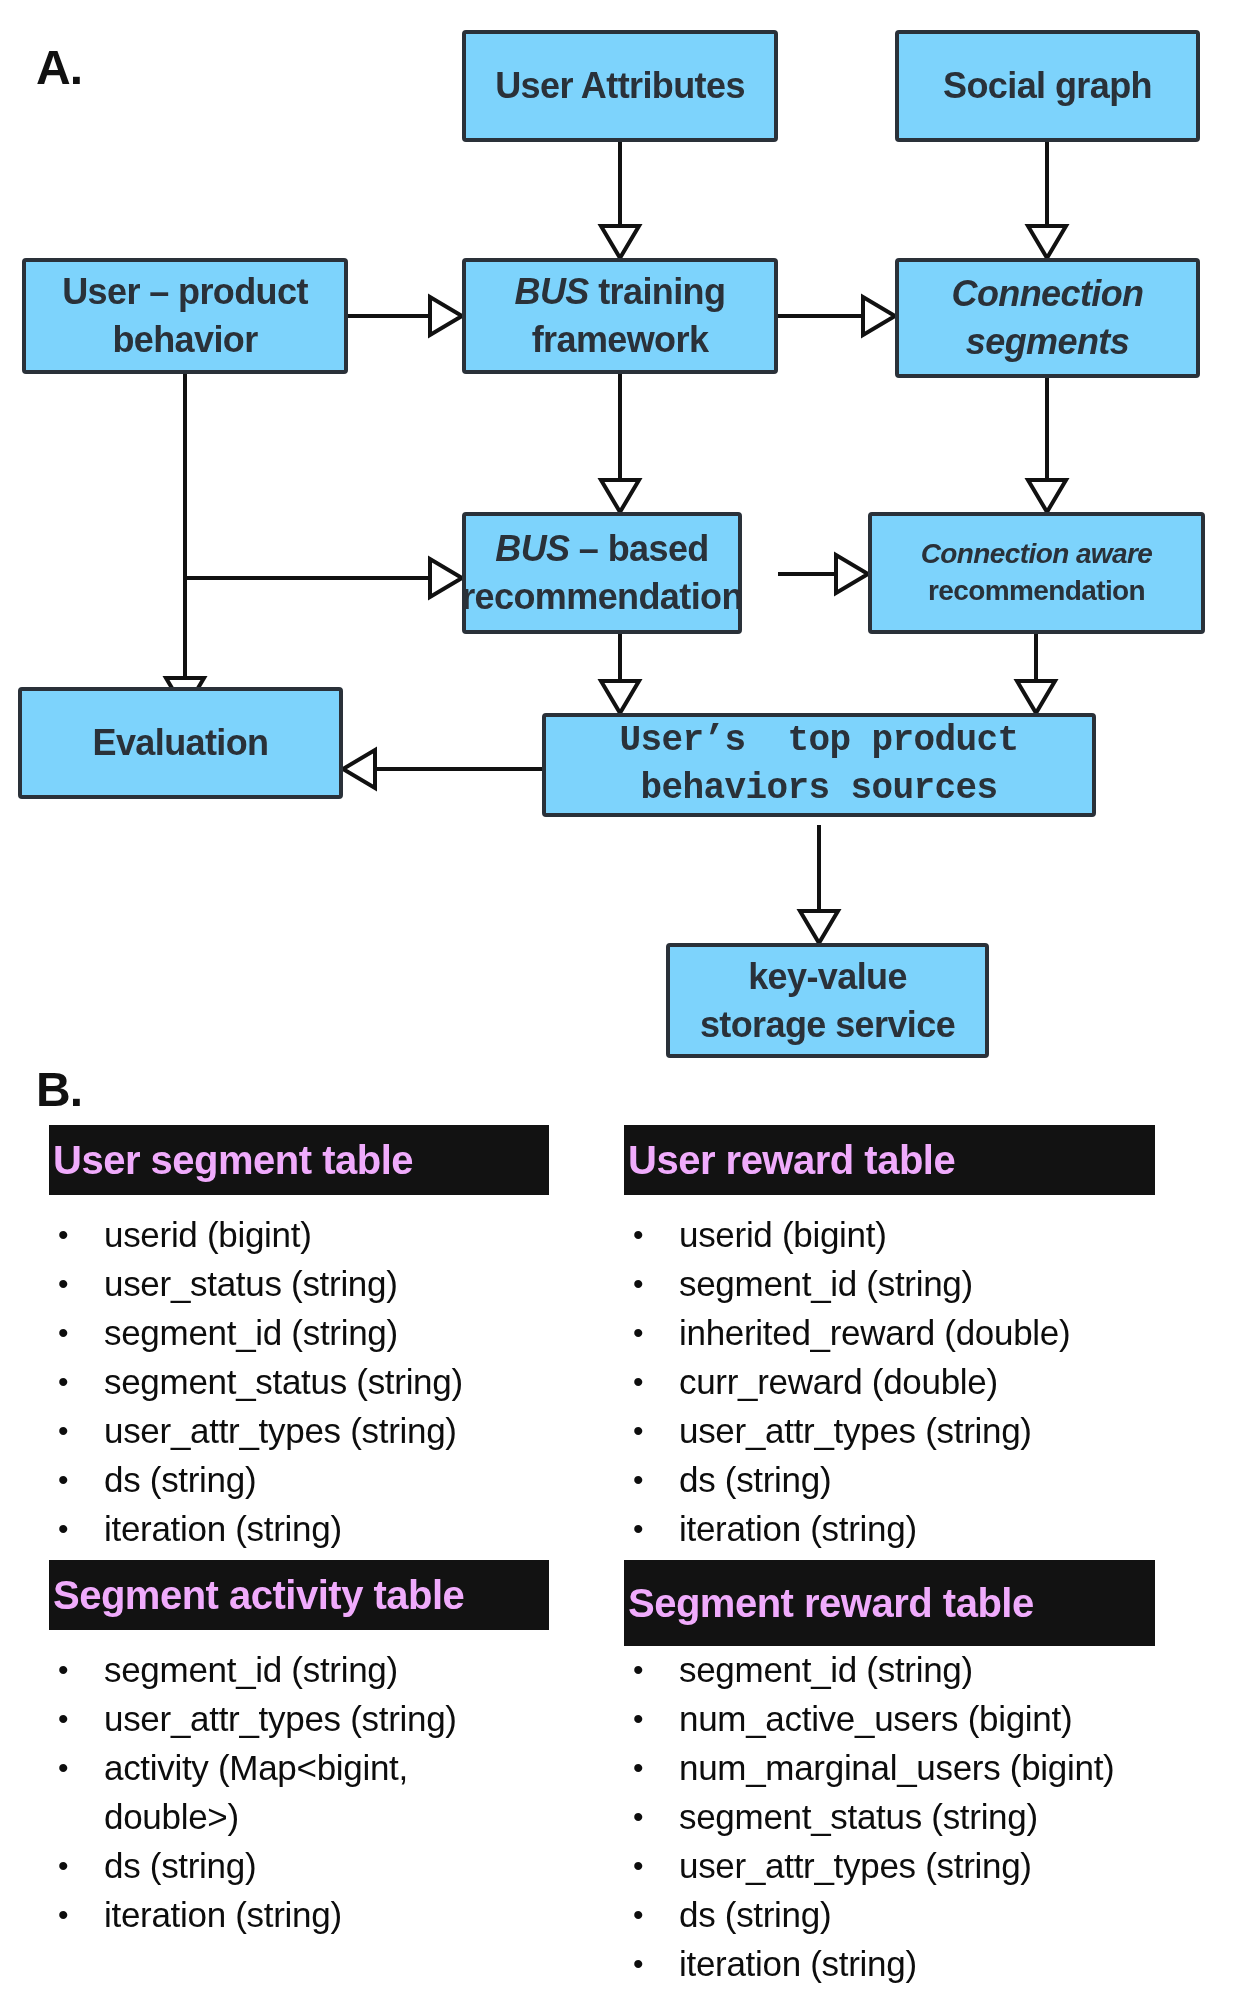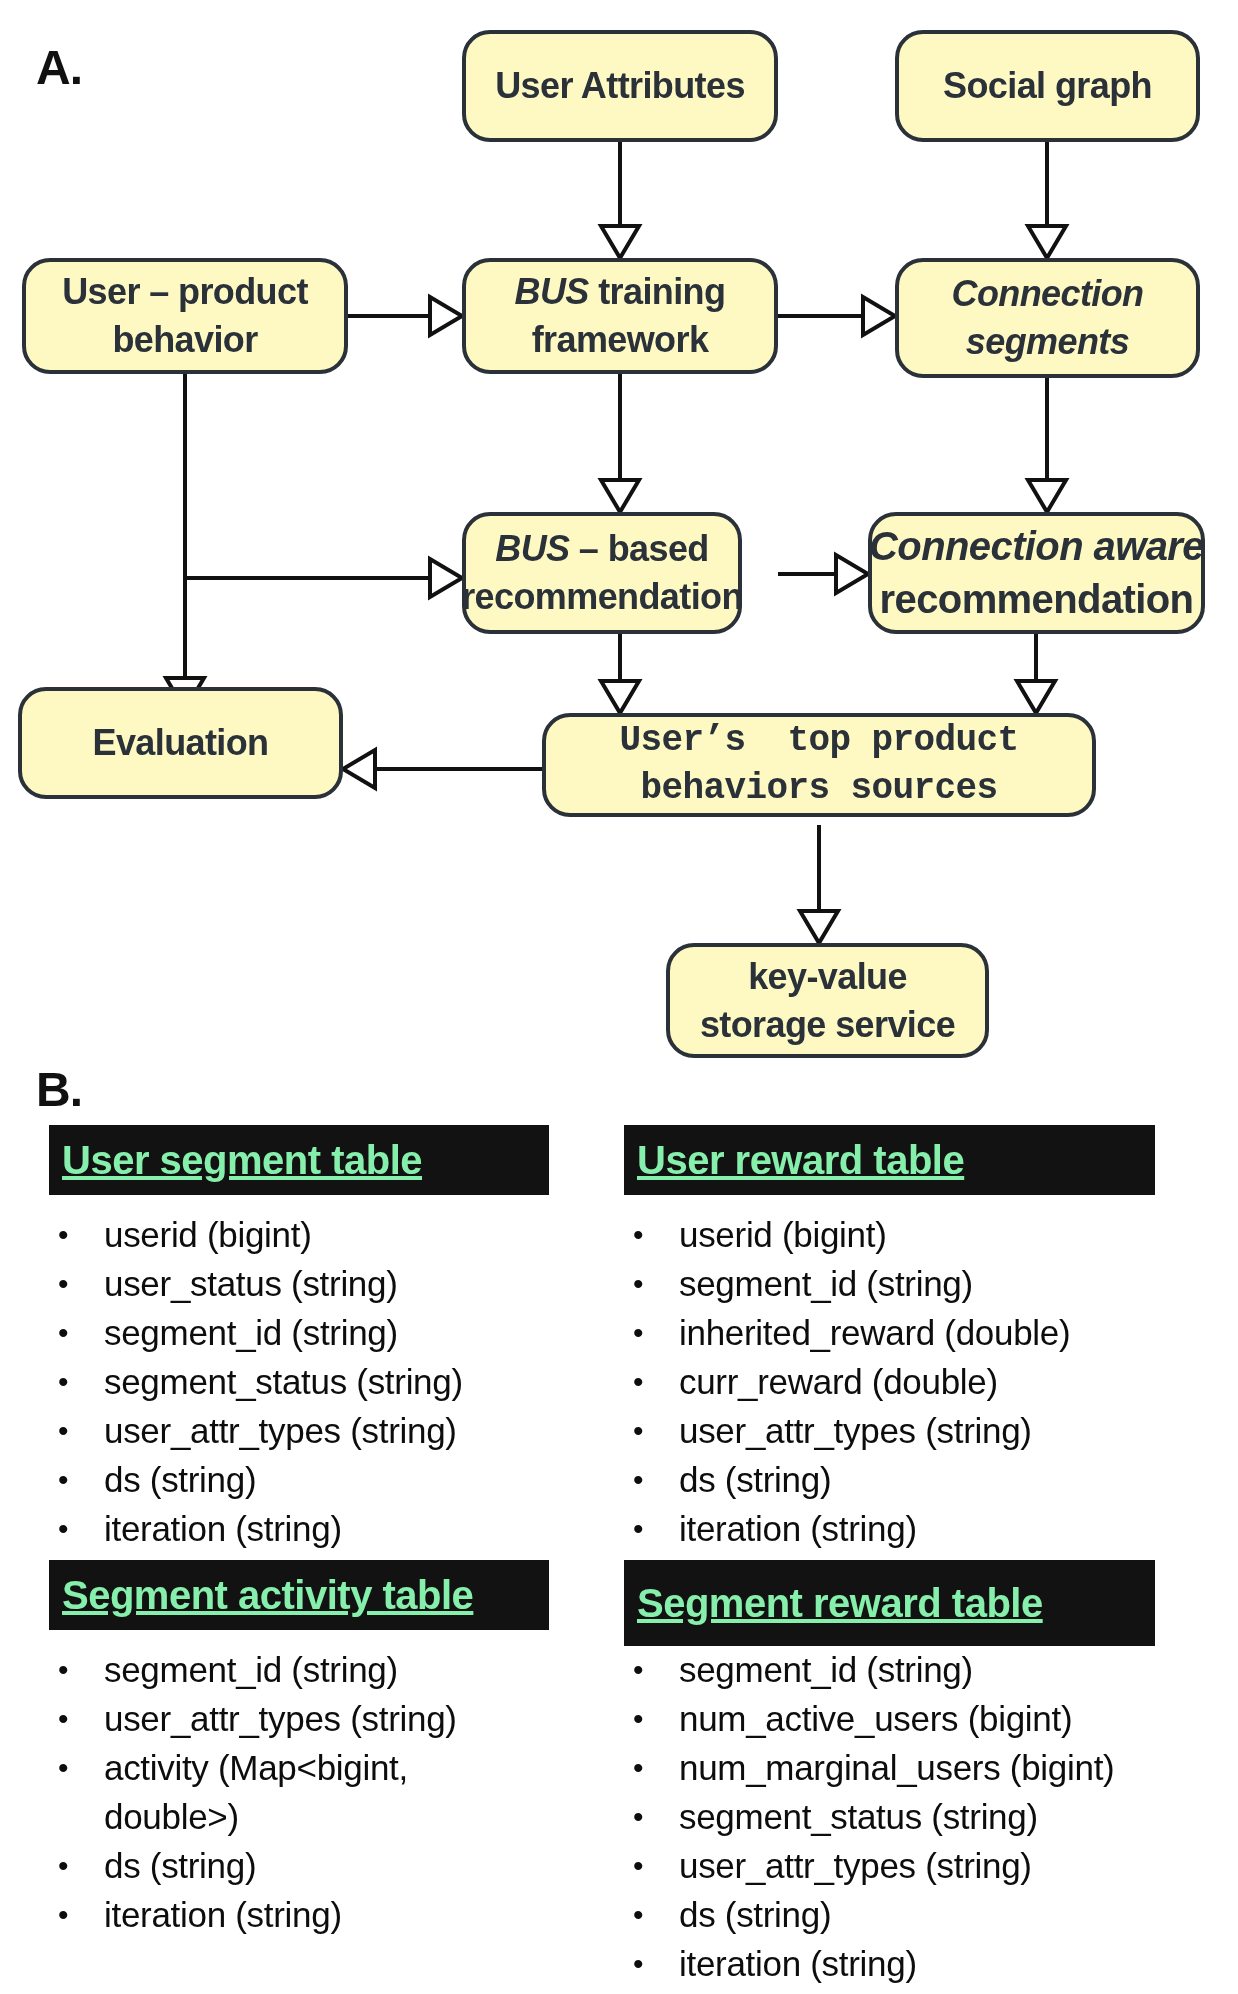--- a/index.html
+++ b/index.html
@@ -3,31 +3,31 @@
 <meta charset="utf-8">
 <style>
   html,body{margin:0;padding:0;background:#ffffff;}
   body{width:1238px;height:1994px;position:relative;overflow:hidden;
        font-family:"Liberation Sans",sans-serif;color:#14181d;}
   
   #flow{position:absolute;left:0;top:0;width:1238px;height:1060px;}
   #arrows{position:absolute;left:0;top:0;}
   .seclabel{position:absolute;font-size:48px;font-weight:bold;color:#111;
             letter-spacing:-1px;}
-  .node{position:absolute;box-sizing:border-box;background:#fef9c3;
-        border:4px solid #2a3139;border-radius:28px;
+  .node{position:absolute;box-sizing:border-box;background:#7dd3fc;
+        border:4px solid #2a3139;border-radius:4px;
         display:flex;flex-direction:column;align-items:center;justify-content:center;
         text-align:center;font-weight:bold;font-size:36px;line-height:1.32;
         color:#2a3139;letter-spacing:-0.6px;}
   .node .nline{white-space:pre;}
   .node i{font-style:italic;}
   
-  .bhead{position:absolute;box-sizing:border-box;background:#121212;color:#86efac;
+  .bhead{position:absolute;box-sizing:border-box;background:#121212;color:#f0abfc;
          font-weight:bold;font-size:40px;letter-spacing:-0.5px;
-         display:flex;align-items:center;padding-left:13px;text-decoration:underline;}
+         display:flex;align-items:center;padding-left:4px;}
   .flist{position:absolute;box-sizing:border-box;font-size:35px;color:#0d0d0d;
          letter-spacing:-0.3px;}
   .fitem{display:flex;line-height:49px;}
   .fitem .bullet{flex:0 0 46px;font-size:30px;}
   .fitem .ftext{flex:1 1 auto;}
 </style>
 </head>
 <body>
 
 <div id="flow">
@@ -97,21 +97,21 @@
       <div class="nline"><span>framework</span></div>
     </div>
   <div class="node" style="left:895px;top:258px;width:305px;height:120px;">
       <div class="nline"><i>Connection</i></div>
       <div class="nline"><i>segments</i></div>
     </div>
   <div class="node" style="left:462px;top:512px;width:280px;height:122px;">
       <div class="nline"><i>BUS</i><span> – based</span></div>
       <div class="nline"><span>recommendation</span></div>
     </div>
-  <div class="node" style="left:868px;top:512px;width:337px;height:122px;font-size:40px;">
+  <div class="node" style="left:868px;top:512px;width:337px;height:122px;font-size:28px;">
       <div class="nline"><i>Connection aware</i></div>
       <div class="nline"><span>recommendation</span></div>
     </div>
   <div class="node" style="left:18px;top:687px;width:325px;height:112px;">
       <div class="nline"><span>Evaluation</span></div>
     </div>
   <div class="node" style="left:542px;top:713px;width:554px;height:104px;font-family:Liberation Mono, monospace;">
       <div class="nline"><span>User’s  top product</span></div>
       <div class="nline"><span>behaviors sources</span></div>
     </div>

